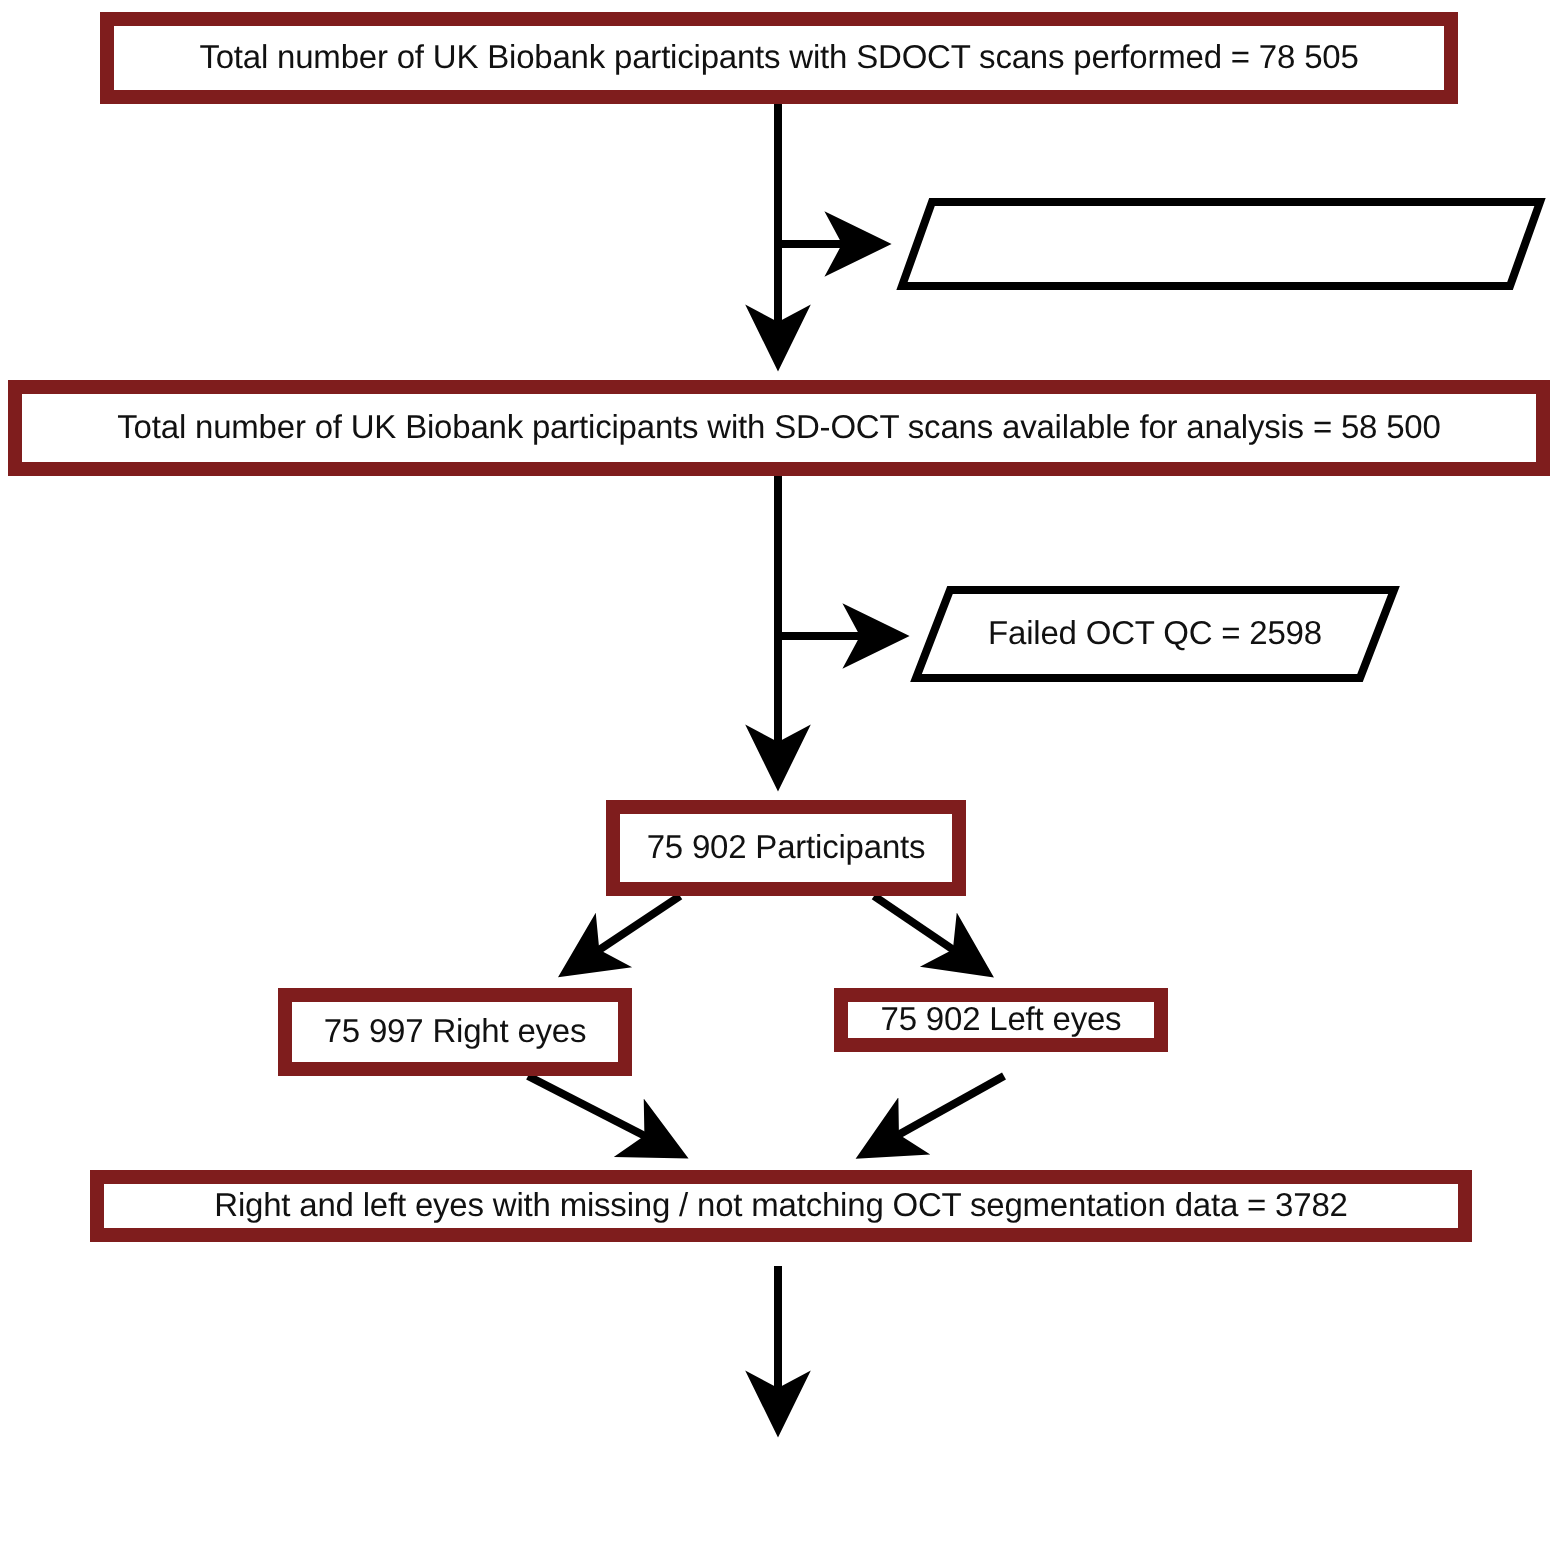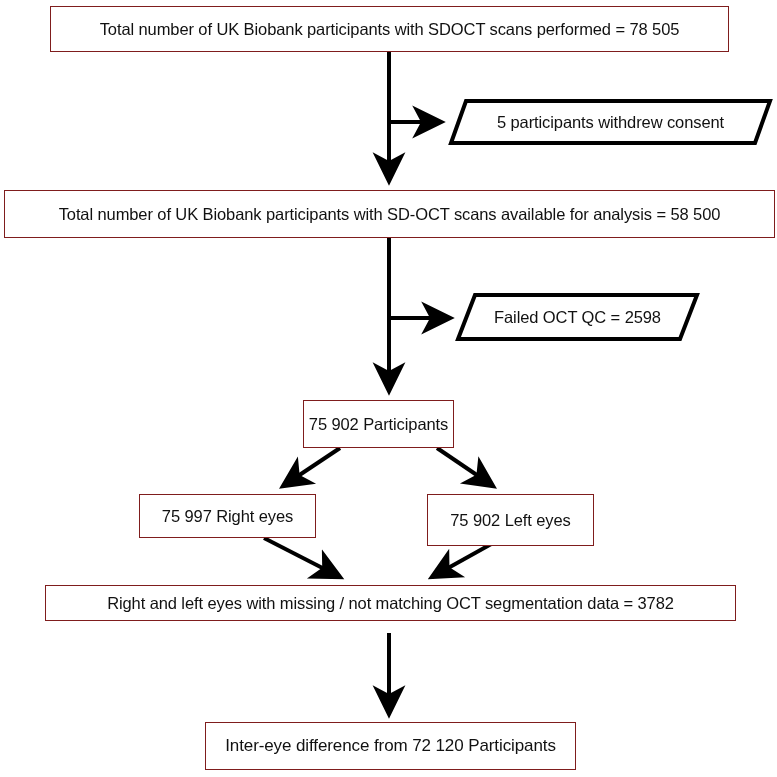--- a/index.html
+++ b/index.html
@@ -30,21 +30,21 @@
   .node {
     position: absolute;
     box-sizing: border-box;
     display: flex;
     align-items: center;
     justify-content: center;
     background: #ffffff;
     z-index: 2;
   }
   .node.rect {
-    border: 1px solid #7f1d1d;
+    border: 7px solid #7f1d1d;
   }
   .node .label {
     font-size: 16.5px;
     line-height: 1.15;
     color: #111111;
     white-space: nowrap;
     letter-spacing: -0.1px;
   }
   .node.para {
     border: none;
@@ -57,23 +57,23 @@
   .node.para .label {
     position: relative;
     z-index: 3;
   }
 
   
   #node-total-scans        { left: 50px;  top: 6px;   width: 679px; height: 46px; }
   #node-withdrew           { left: 448px; top: 98px;  width: 325px; height: 48px; }
   #node-total-available    { left: 4px;   top: 190px; width: 771px; height: 48px; }
   #node-failed-qc          { left: 455px; top: 292px; width: 245px; height: 50px; }
-  #node-participants       { left: 303px; top: 400px; width: 151px; height: 48px; }
+  #node-participants       { left: 303px; top: 400px; width: 180px; height: 48px; }
   #node-right-eyes         { left: 139px; top: 494px; width: 177px; height: 44px; }
-  #node-left-eyes          { left: 427px; top: 494px; width: 167px; height: 52px; }
+  #node-left-eyes          { left: 417px; top: 494px; width: 167px; height: 32px; }
   #node-missing-data       { left: 45px;  top: 585px; width: 691px; height: 36px; }
   #node-inter-eye          { left: 205px; top: 722px; width: 371px; height: 48px; }
 
   #node-total-scans .label,
   #node-total-available .label,
   #node-missing-data .label { font-size: 16.5px; }
   #node-inter-eye .label { font-size: 17px; }
 </style>
 </head>
 <body>
@@ -125,21 +125,20 @@
   </svg>
 
   <div class="node rect" id="node-total-scans">
     <span class="label">Total number of UK Biobank participants with SDOCT scans performed = 78 505</span>
   </div>
 
   <div class="node para" id="node-withdrew">
     <svg class="para-shape" viewBox="0 0 325 48" preserveAspectRatio="none" xmlns="http://www.w3.org/2000/svg">
       <polygon points="18,3 322,3 307,45 3,45" fill="#ffffff" stroke="#000000" stroke-width="4" vector-effect="non-scaling-stroke"></polygon>
     </svg>
-    <span class="label">5 participants withdrew consent</span>
   </div>
 
   <div class="node rect" id="node-total-available">
     <span class="label">Total number of UK Biobank participants with SD-OCT scans available for analysis = 58 500</span>
   </div>
 
   <div class="node para" id="node-failed-qc">
     <svg class="para-shape" viewBox="0 0 245 50" preserveAspectRatio="none" xmlns="http://www.w3.org/2000/svg">
       <polygon points="20,3 242,3 225,47 3,47" fill="#ffffff" stroke="#000000" stroke-width="4" vector-effect="non-scaling-stroke"></polygon>
     </svg>
@@ -155,17 +154,14 @@
   </div>
 
   <div class="node rect" id="node-left-eyes">
     <span class="label">75 902 Left eyes</span>
   </div>
 
   <div class="node rect" id="node-missing-data">
     <span class="label">Right and left eyes with missing / not matching OCT segmentation data = 3782</span>
   </div>
 
-  <div class="node rect" id="node-inter-eye">
-    <span class="label">Inter-eye difference from 72 120 Participants</span>
-  </div>
 
 </div>
 
 </body></html>

